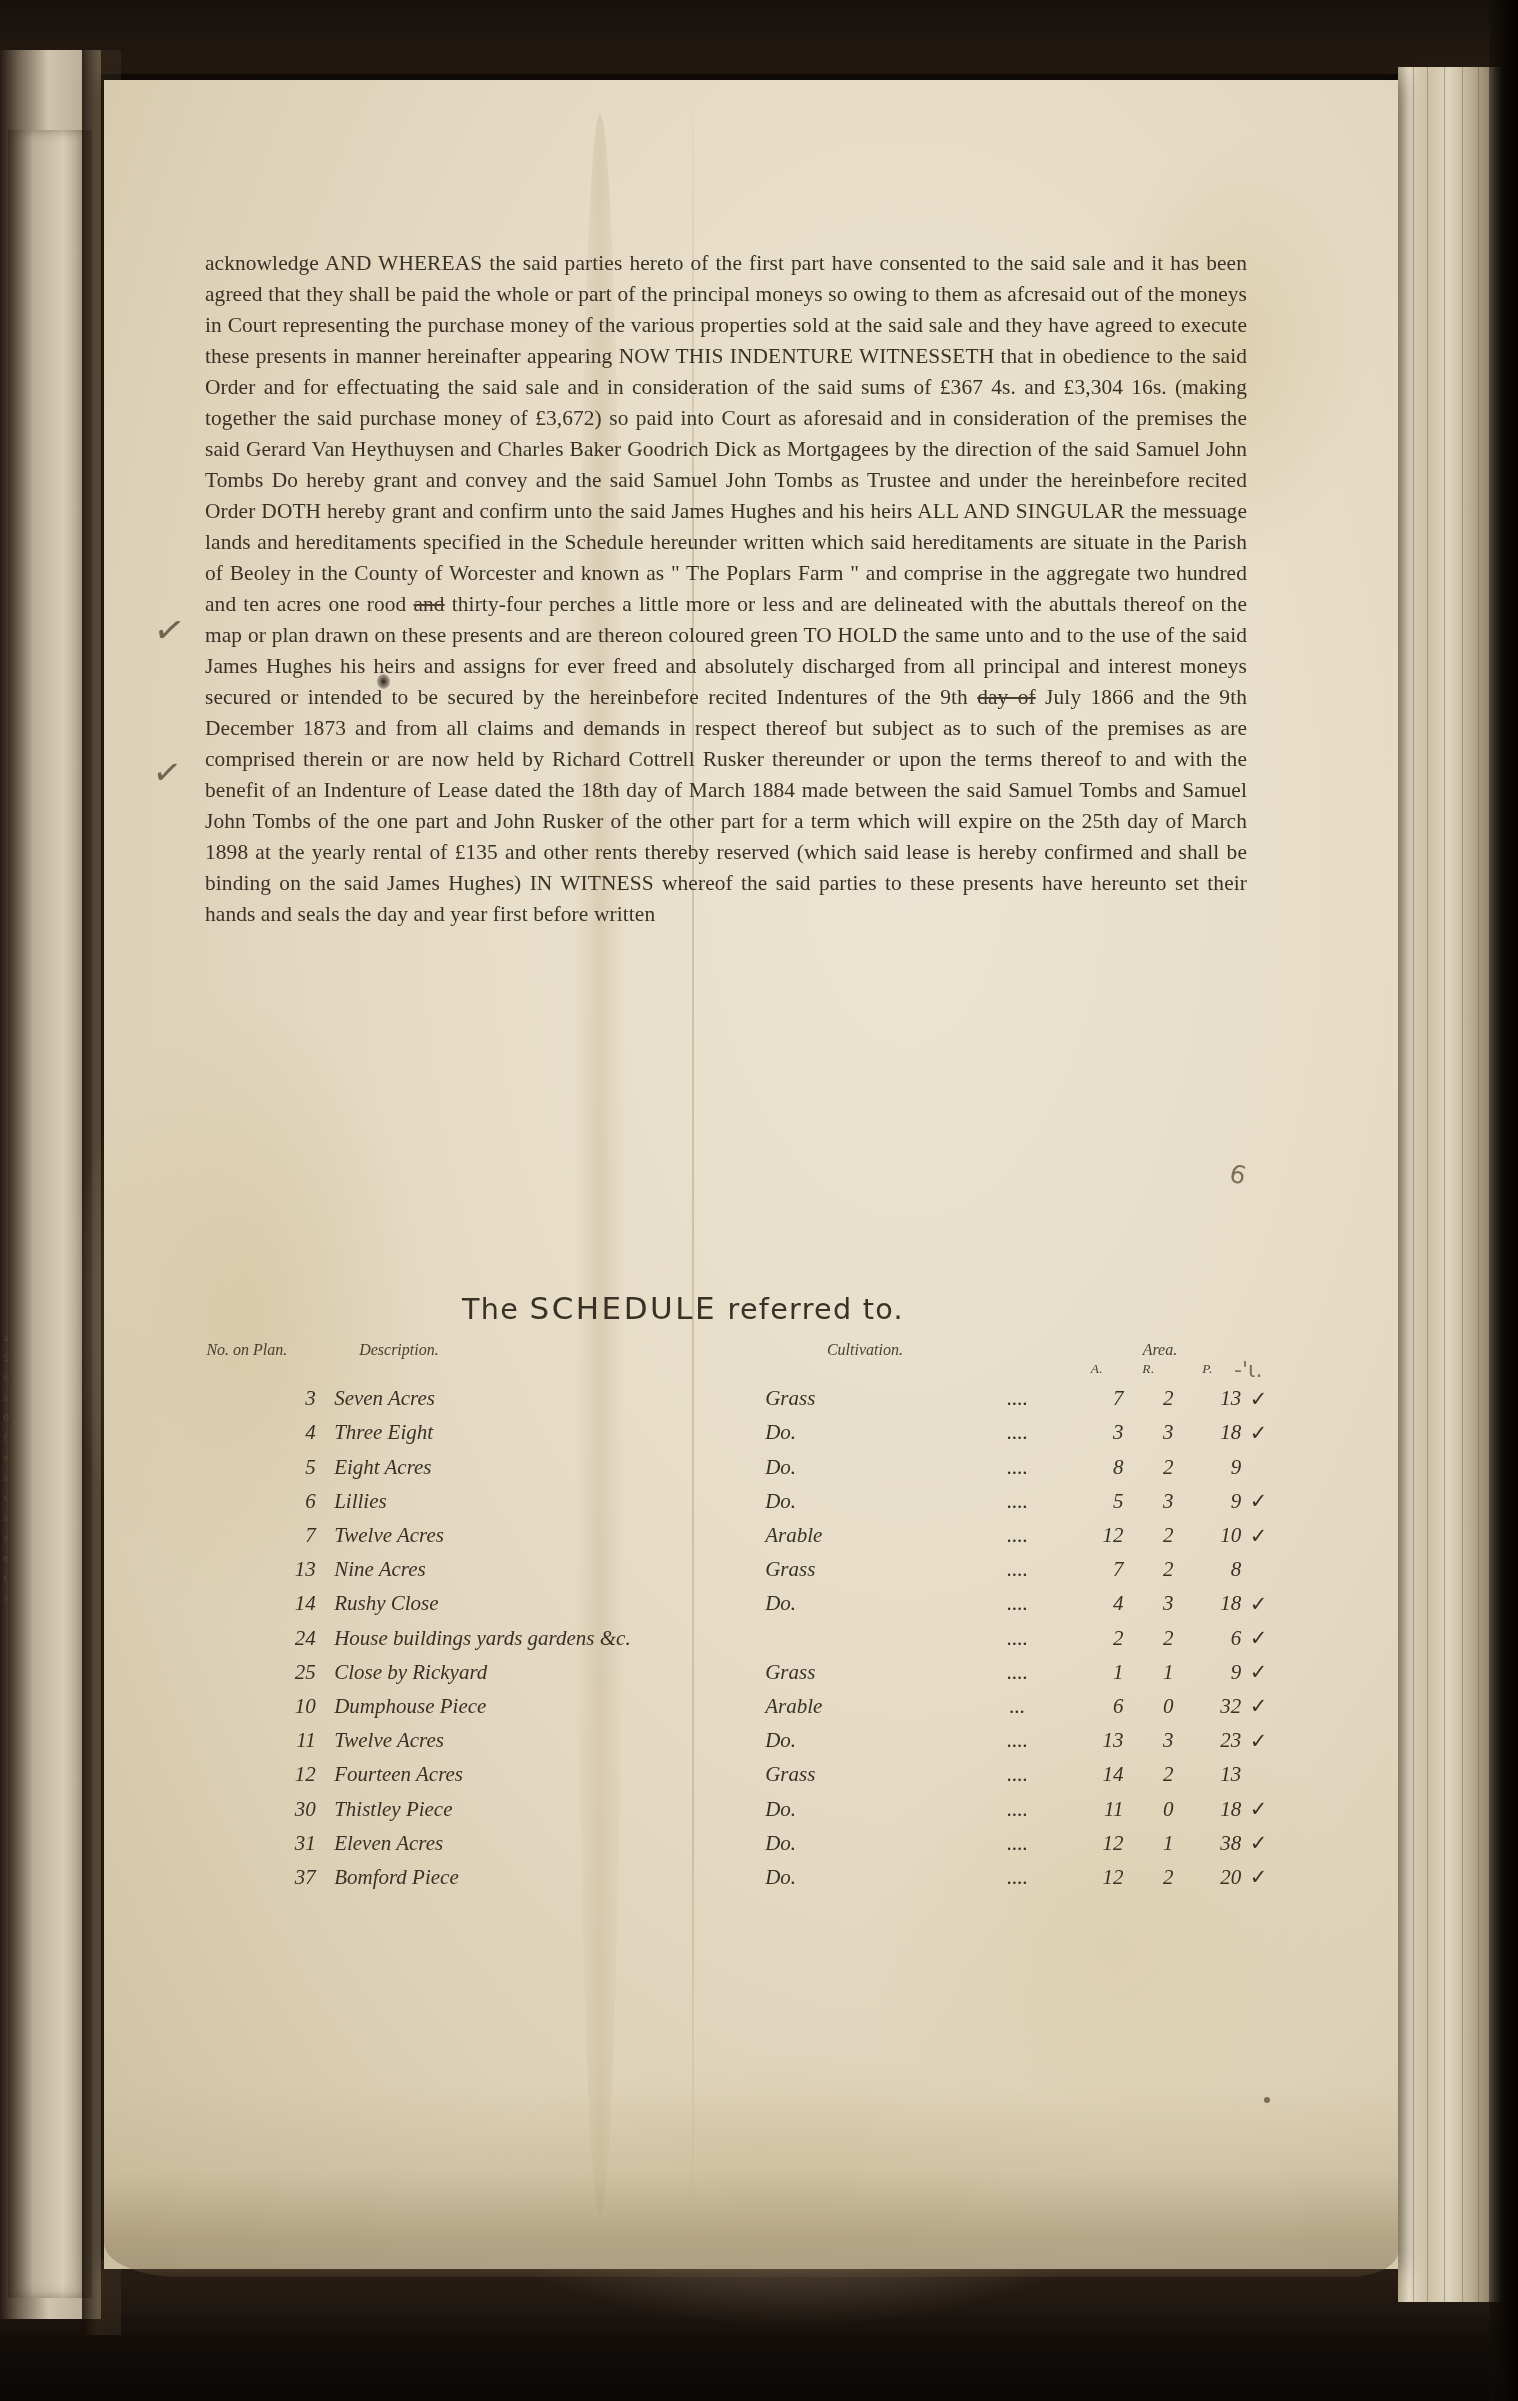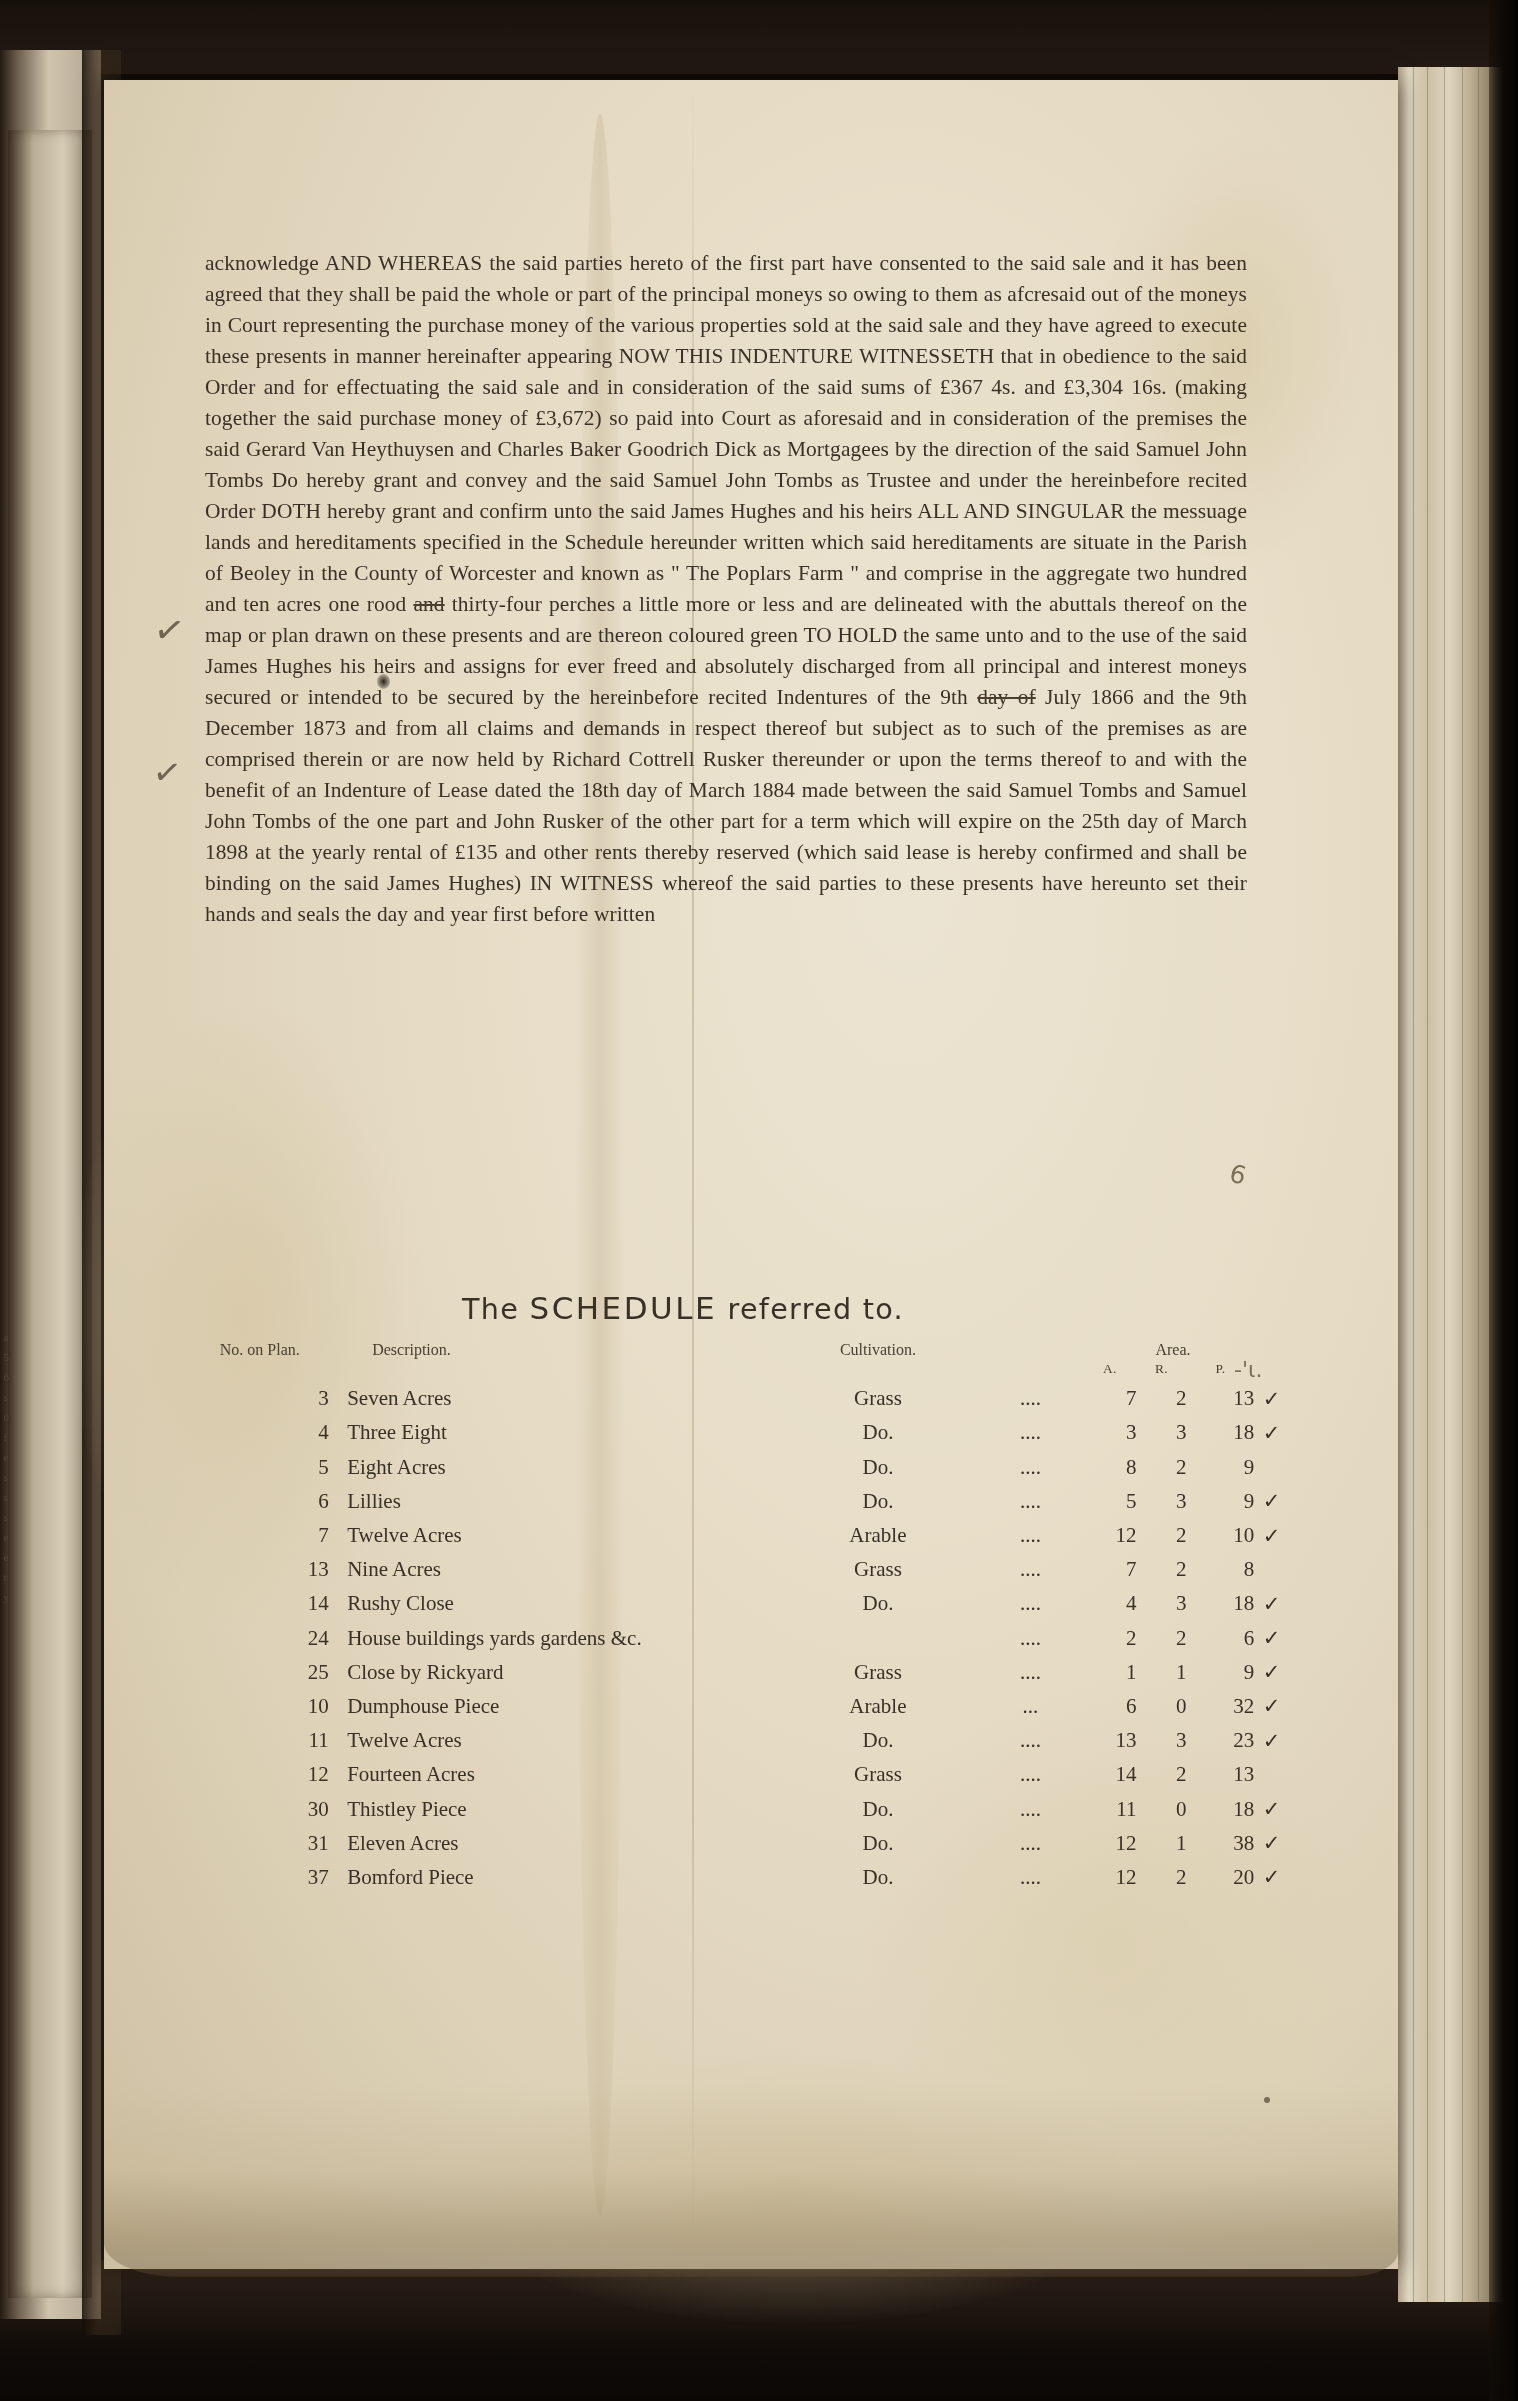--- a/index.html
+++ b/index.html
@@ -151,25 +151,26 @@
     color: #3a3126;
   }
   #schedule-title .big {
     font-size: 31px;
     letter-spacing: 2.5px;
   }
 
   
   #schedule {
     position: absolute;
-    left: 86px;
+    left: 73px;
     top: 1260px;
     width: 1126px;
     color: #3a3126;
     font-family: "Liberation Serif", serif;
+    font-style: italic;
   }
   #schedule table {
     border-collapse: collapse;
     width: 100%;
   }
   #schedule th {
     font-weight: normal;
     font-size: 16px;
     color: #4a4032;
     padding-bottom: 1.7px;
@@ -183,21 +184,21 @@
     padding: 0 0 5px 0;
     letter-spacing: 0.4px;
   }
   #schedule td {
     font-size: 21px;
     padding: 4.6px 0;
     color: #3a3126;
   }
   .c-no     { width: 134px; text-align: right; padding-right: 18.5px !important;}
   .c-desc   { width: 395px; text-align: left;}
-  .c-cult   { width: 193px; text-align: center;}
+  .c-cult   { width: 193px; text-align: left;}
   .c-dots   { width: 101px; text-align: center; color:#4b4134; font-size: 18.5px;}
   .c-a      { width: 52px;  text-align: right;}
   .c-r      { width: 49px;  text-align: right;}
   .c-p      { width: 66px;  text-align: right; padding-right: 8.4px !important;}
   .c-tick   { width: 50px;  text-align: left; color: #5a4a33; font-size: 18.5px; font-family: "DejaVu Sans", sans-serif;}
 
   
   .pencil {
     position: absolute;
     font-family: "DejaVu Sans", sans-serif;

